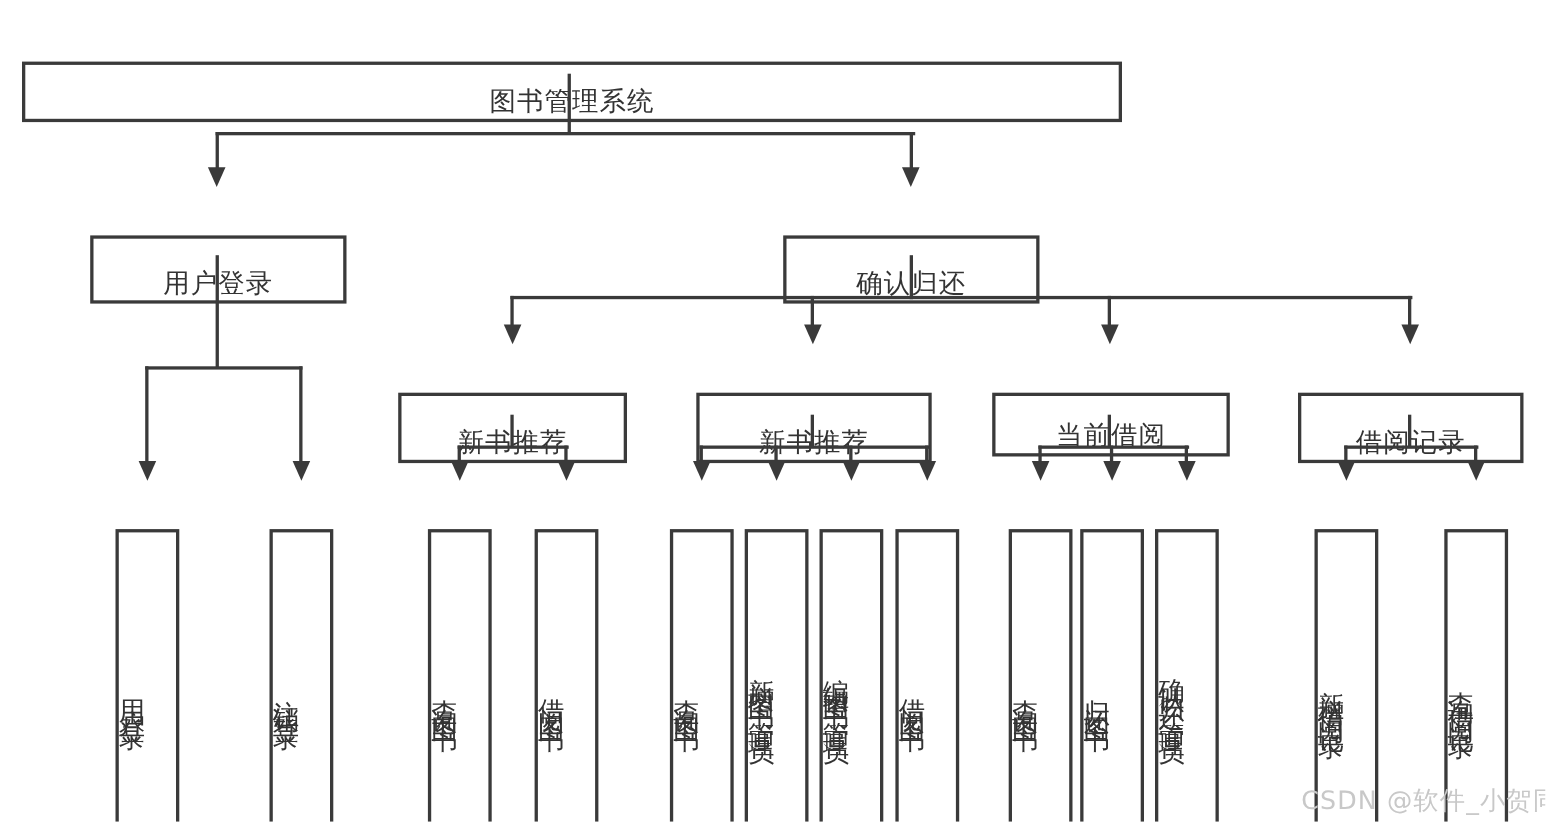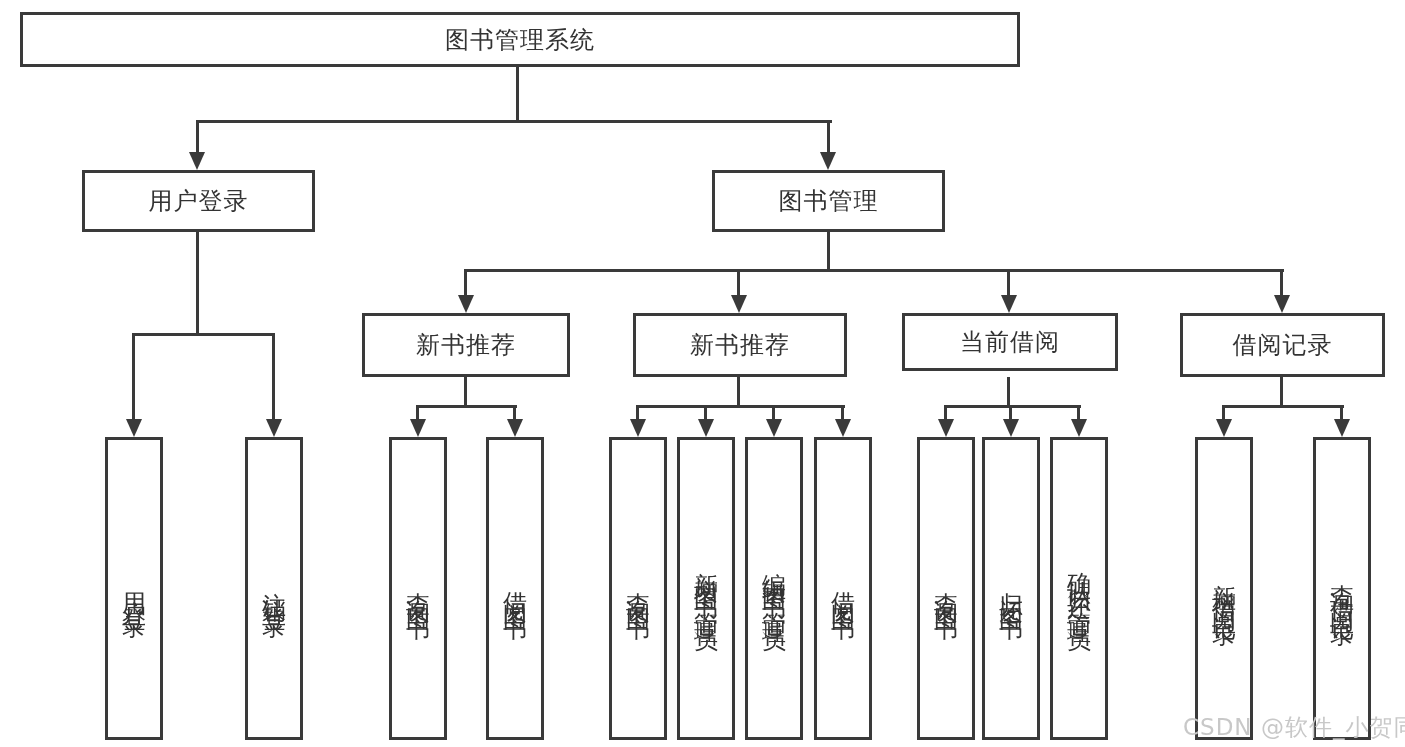--- a/index.html
+++ b/index.html
@@ -4,22 +4,23 @@
 <style>
   html,body { margin:0; padding:0; background:#ffffff; }
   #stage {
     position:relative; width:1405px; height:747px;
     background:#ffffff; overflow:hidden;
     font-family:"DejaVu Sans", sans-serif;
   }
   .box {
     position:absolute; box-sizing:border-box;
     border:3px solid #3a3a3a; background:#ffffff; color:#333333;
-    display:flex; align-items:center; justify-content:center;
+    display:flex; align-items:flex-end; justify-content:center;
     text-align:center;
+    margin-top:44px;
   }
   .hbox { font-size:24px; letter-spacing:1px; }
   .vbox {
     writing-mode:vertical-rl; font-size:24px; letter-spacing:8px;
     line-height:1;
   }
   .line { position:absolute; background:#3a3a3a; }
   .arrow {
     position:absolute; width:0; height:0;
     border-left:8px solid transparent; border-right:8px solid transparent;
@@ -45,21 +46,21 @@
     <div class="line" style="left:196px; top:120px; width:3px; height:34px;"></div>
     <div class="arrow" style="left:189px; top:152px;"></div>
     <div class="line" style="left:827px; top:120px; width:3px; height:34px;"></div>
     <div class="arrow" style="left:820px; top:152px;"></div>
   </div>
 
   <div class="box hbox" style="left:82px; top:170px; width:233px; height:62px;">
     <span>用户登录</span>
   </div>
   <div class="box hbox" style="left:712px; top:170px; width:233px; height:62px;">
-    <span>图书管理</span>
+    <span>确认归还</span>
   </div>
 
   <div>
     <div class="line" style="left:196px; top:232px; width:3px; height:103px;"></div>
     <div class="line" style="left:132px; top:333px; width:143px; height:3px;"></div>
     <div class="line" style="left:132px; top:333px; width:3px; height:88px;"></div>
     <div class="arrow" style="left:126px; top:419px;"></div>
     <div class="line" style="left:272px; top:333px; width:3px; height:88px;"></div>
     <div class="arrow" style="left:266px; top:419px;"></div>
   </div>

